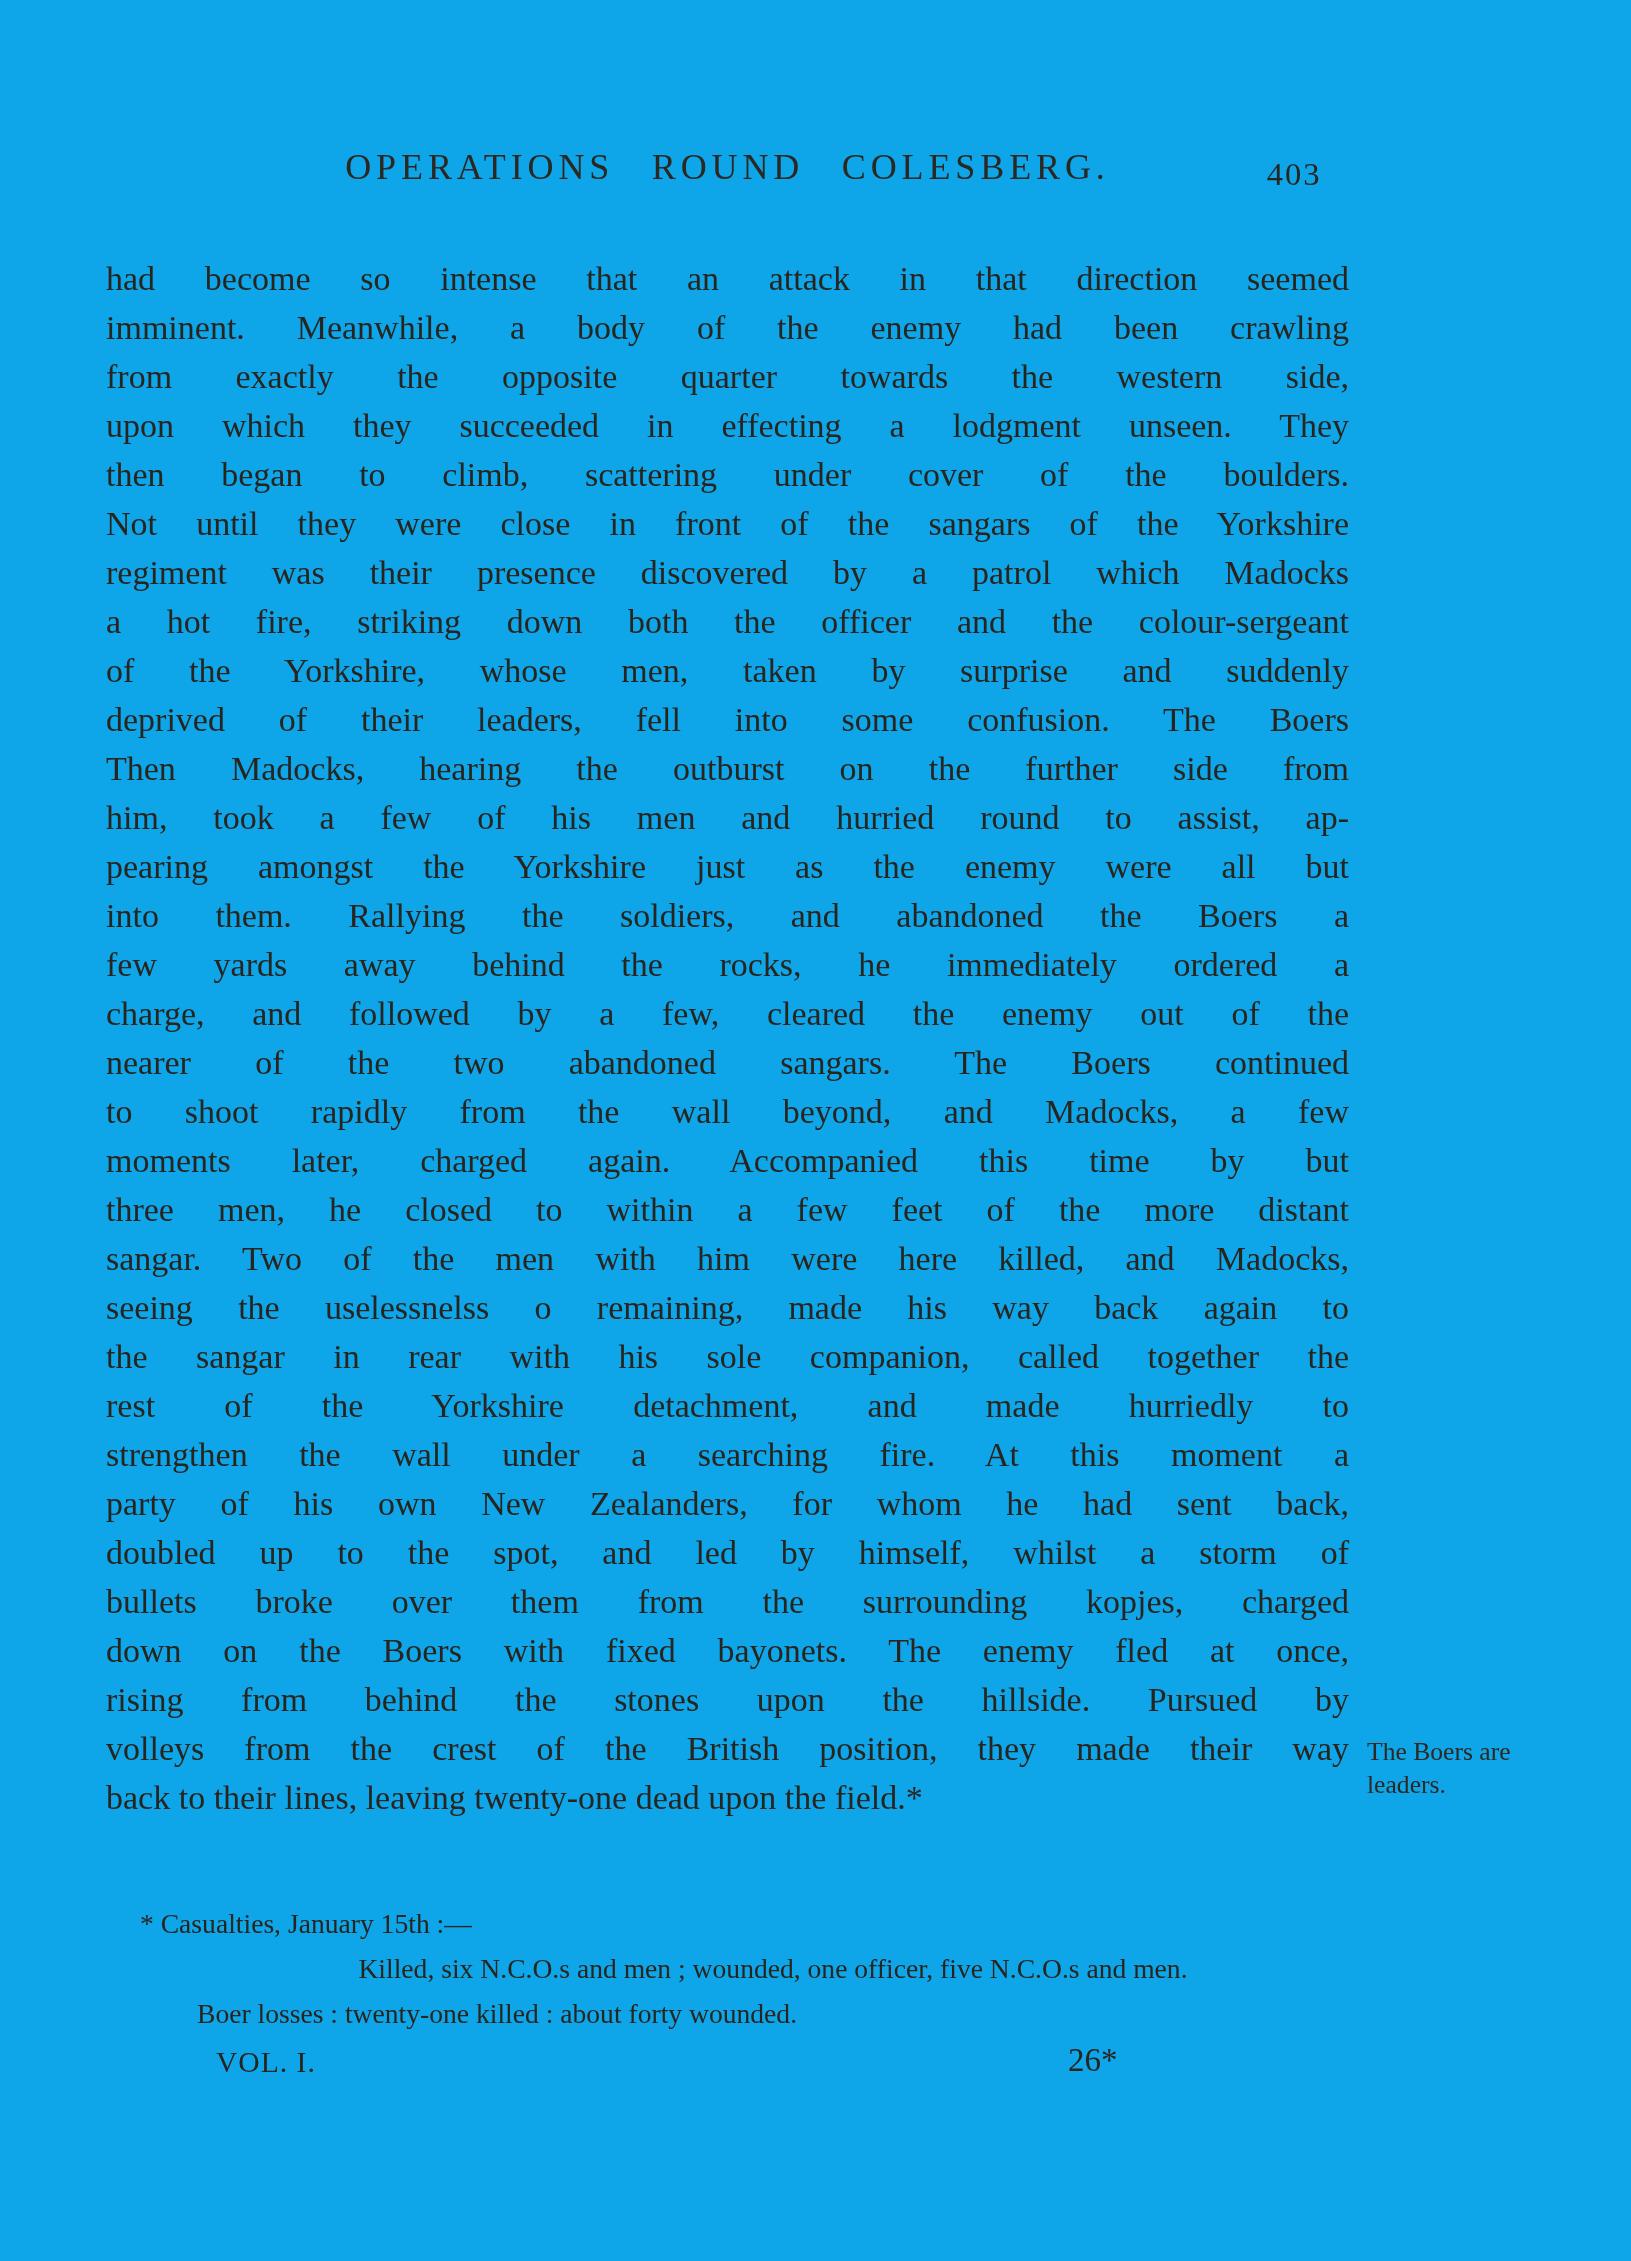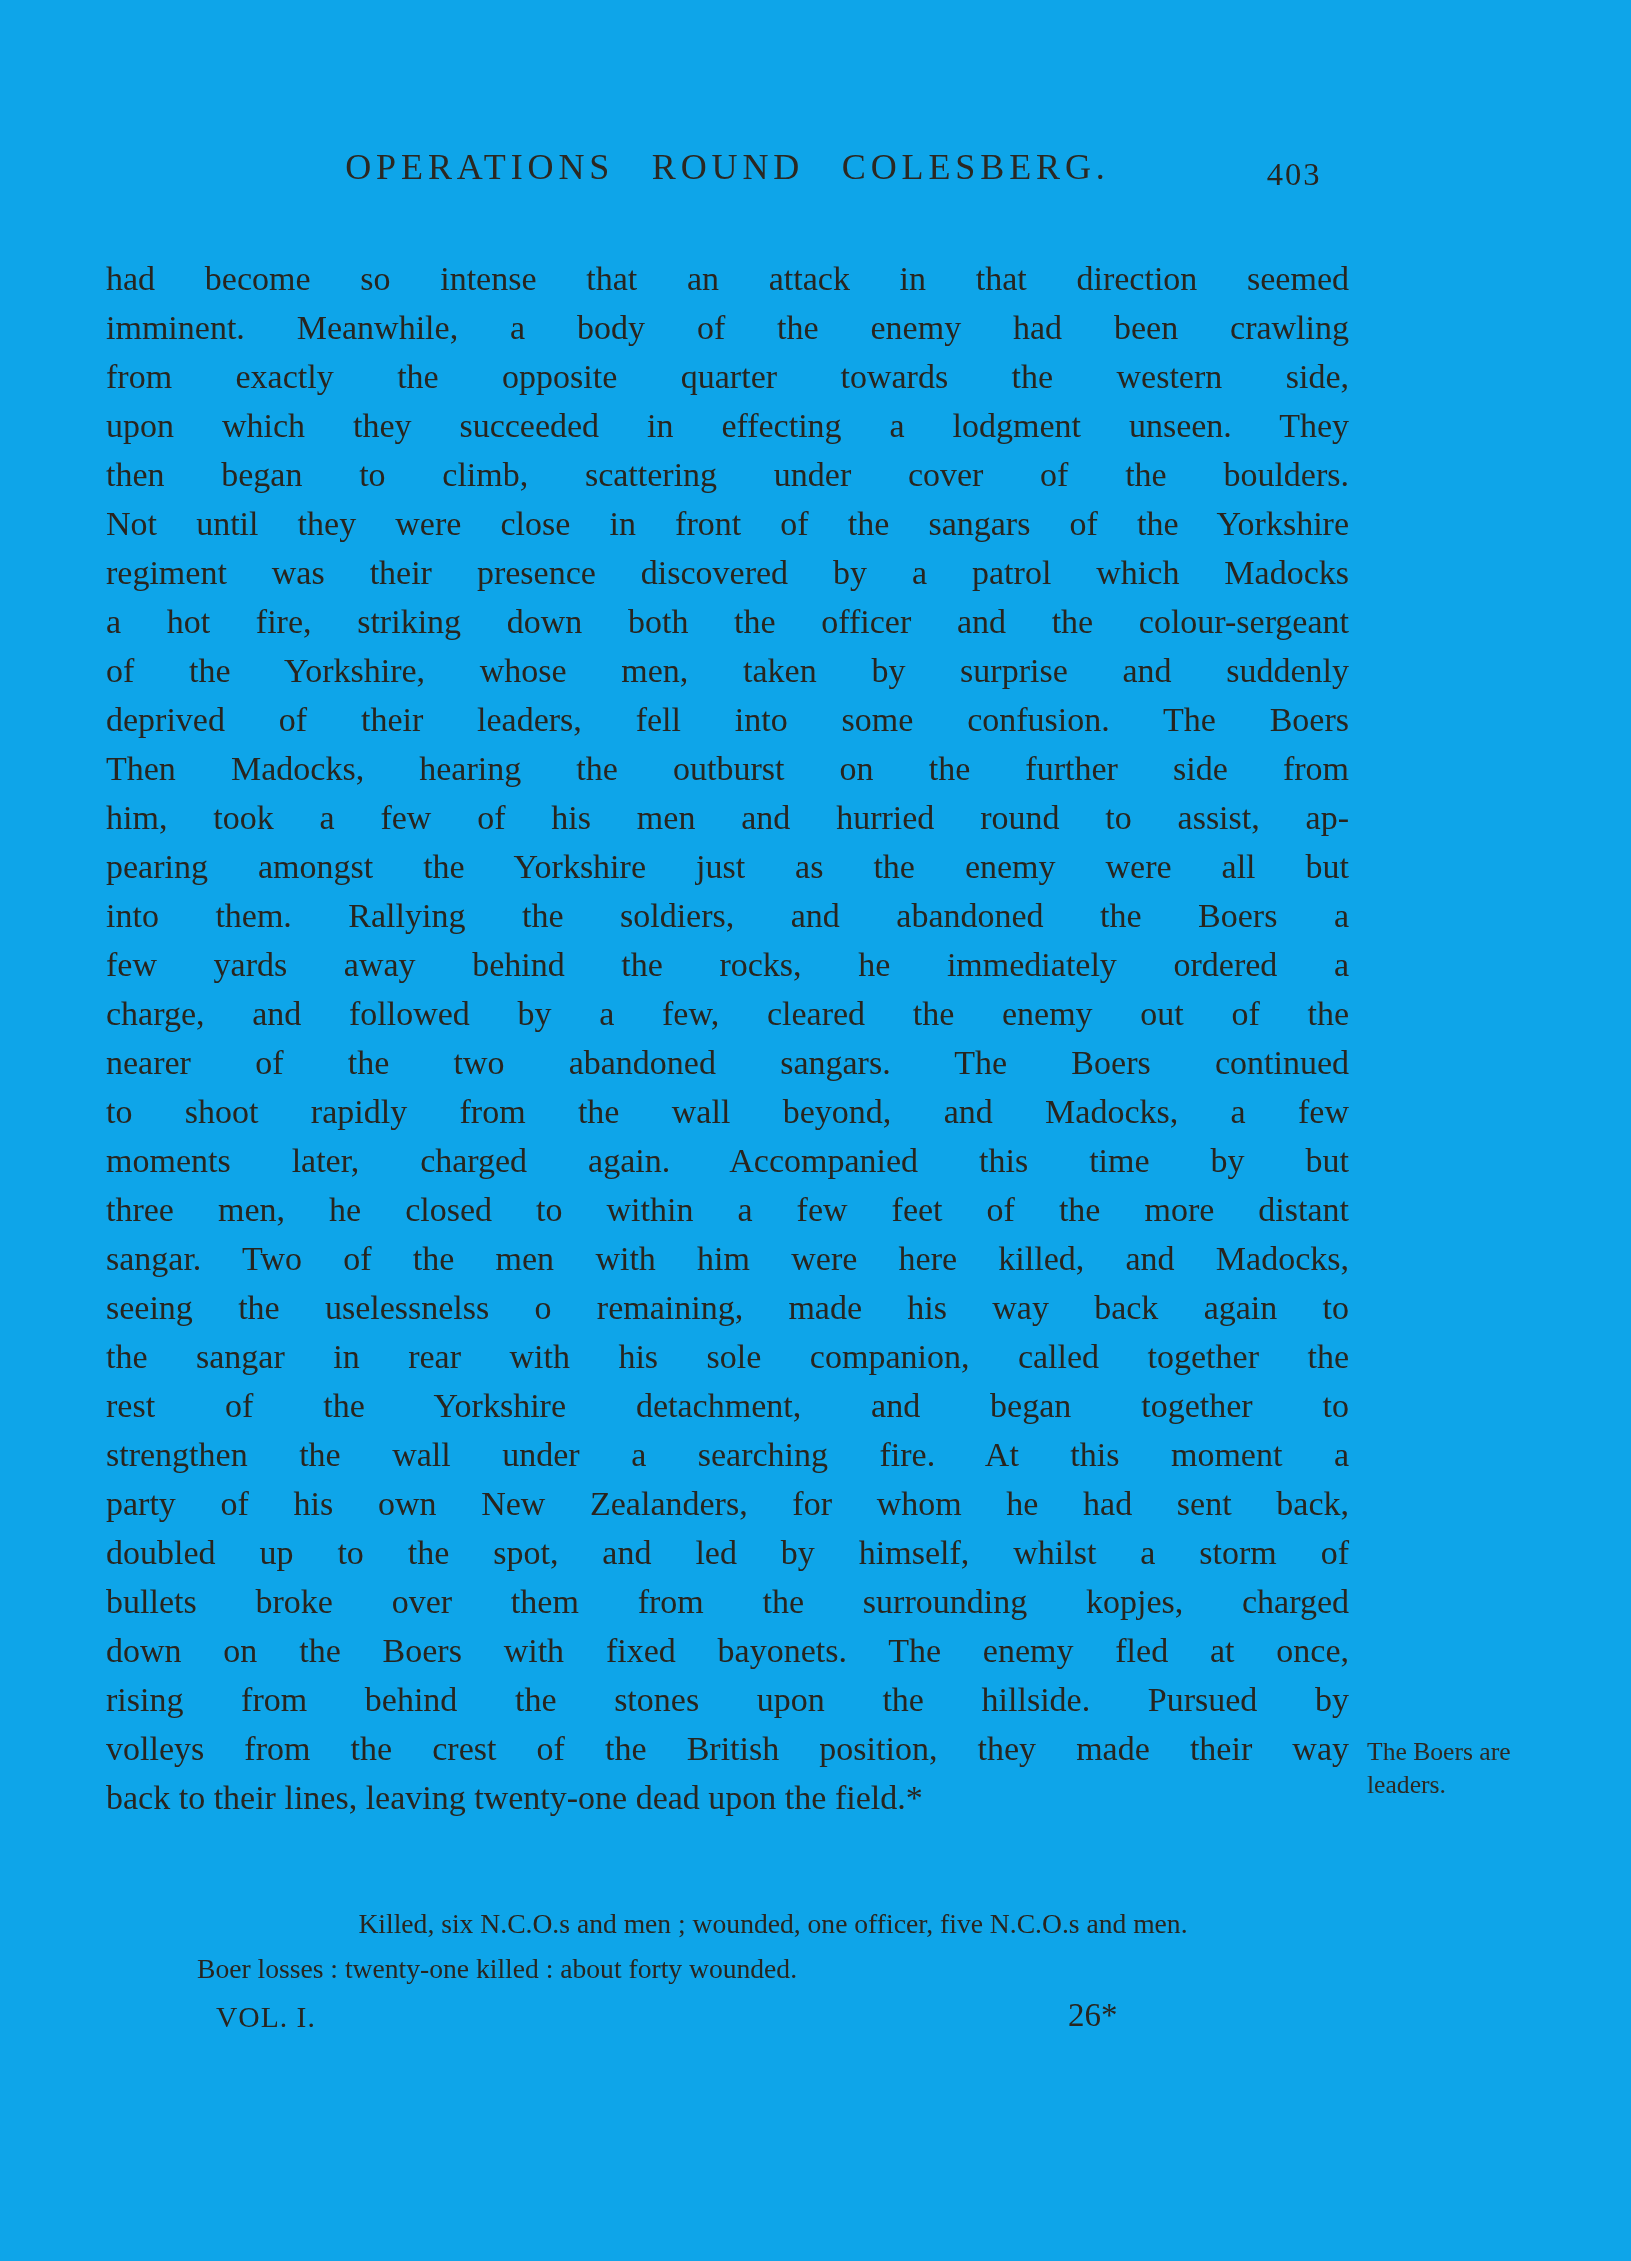--- a/index.html
+++ b/index.html
@@ -118,32 +118,33 @@
         <div class="body-line">into them. Rallying the soldiers, and abandoned the Boers a</div>
         <div class="body-line">few yards away behind the rocks, he immediately ordered a</div>
         <div class="body-line">charge, and followed by a few, cleared the enemy out of the</div>
         <div class="body-line">nearer of the two abandoned sangars. The Boers continued</div>
         <div class="body-line">to shoot rapidly from the wall beyond, and Madocks, a few</div>
         <div class="body-line">moments later, charged again. Accompanied this time by but</div>
         <div class="body-line">three men, he closed to within a few feet of the more distant</div>
         <div class="body-line">sangar. Two of the men with him were here killed, and Madocks,</div>
         <div class="body-line">seeing the uselessnelss o remaining, made his way back again to</div>
         <div class="body-line">the sangar in rear with his sole companion, called together the</div>
-        <div class="body-line">rest of the Yorkshire detachment, and began together to</div>
+        <div class="body-line">rest of the Yorkshire detachment, and made hurriedly to</div>
         <div class="body-line">strengthen the wall under a searching fire. At this moment a</div>
         <div class="body-line">party of his own New Zealanders, for whom he had sent back,</div>
         <div class="body-line">doubled up to the spot, and led by himself, whilst a storm of</div>
         <div class="body-line">bullets broke over them from the surrounding kopjes, charged</div>
         <div class="body-line">down on the Boers with fixed bayonets. The enemy fled at once,</div>
         <div class="body-line">rising from behind the stones upon the hillside. Pursued by</div>
         <div class="body-line">volleys from the crest of the British position, they made their way</div>
         <div class="body-line">back to their lines, leaving twenty-one dead upon the field.*</div>
       </div>
 
     <div class="footnote">
+      <div class="footnote-line-1">* Casualties, January 15th :—</div>
       <div class="footnote-line-2">Killed, six N.C.O.s and men ; wounded, one officer, five N.C.O.s and men.</div>
       <div class="footnote-line-3">Boer losses : twenty-one killed : about forty wounded.</div>
     </div>
 
     <div class="footer">
       <div class="volume">VOL. I.</div>
       <div class="signature">26*</div>
     </div>
 
   </div>

